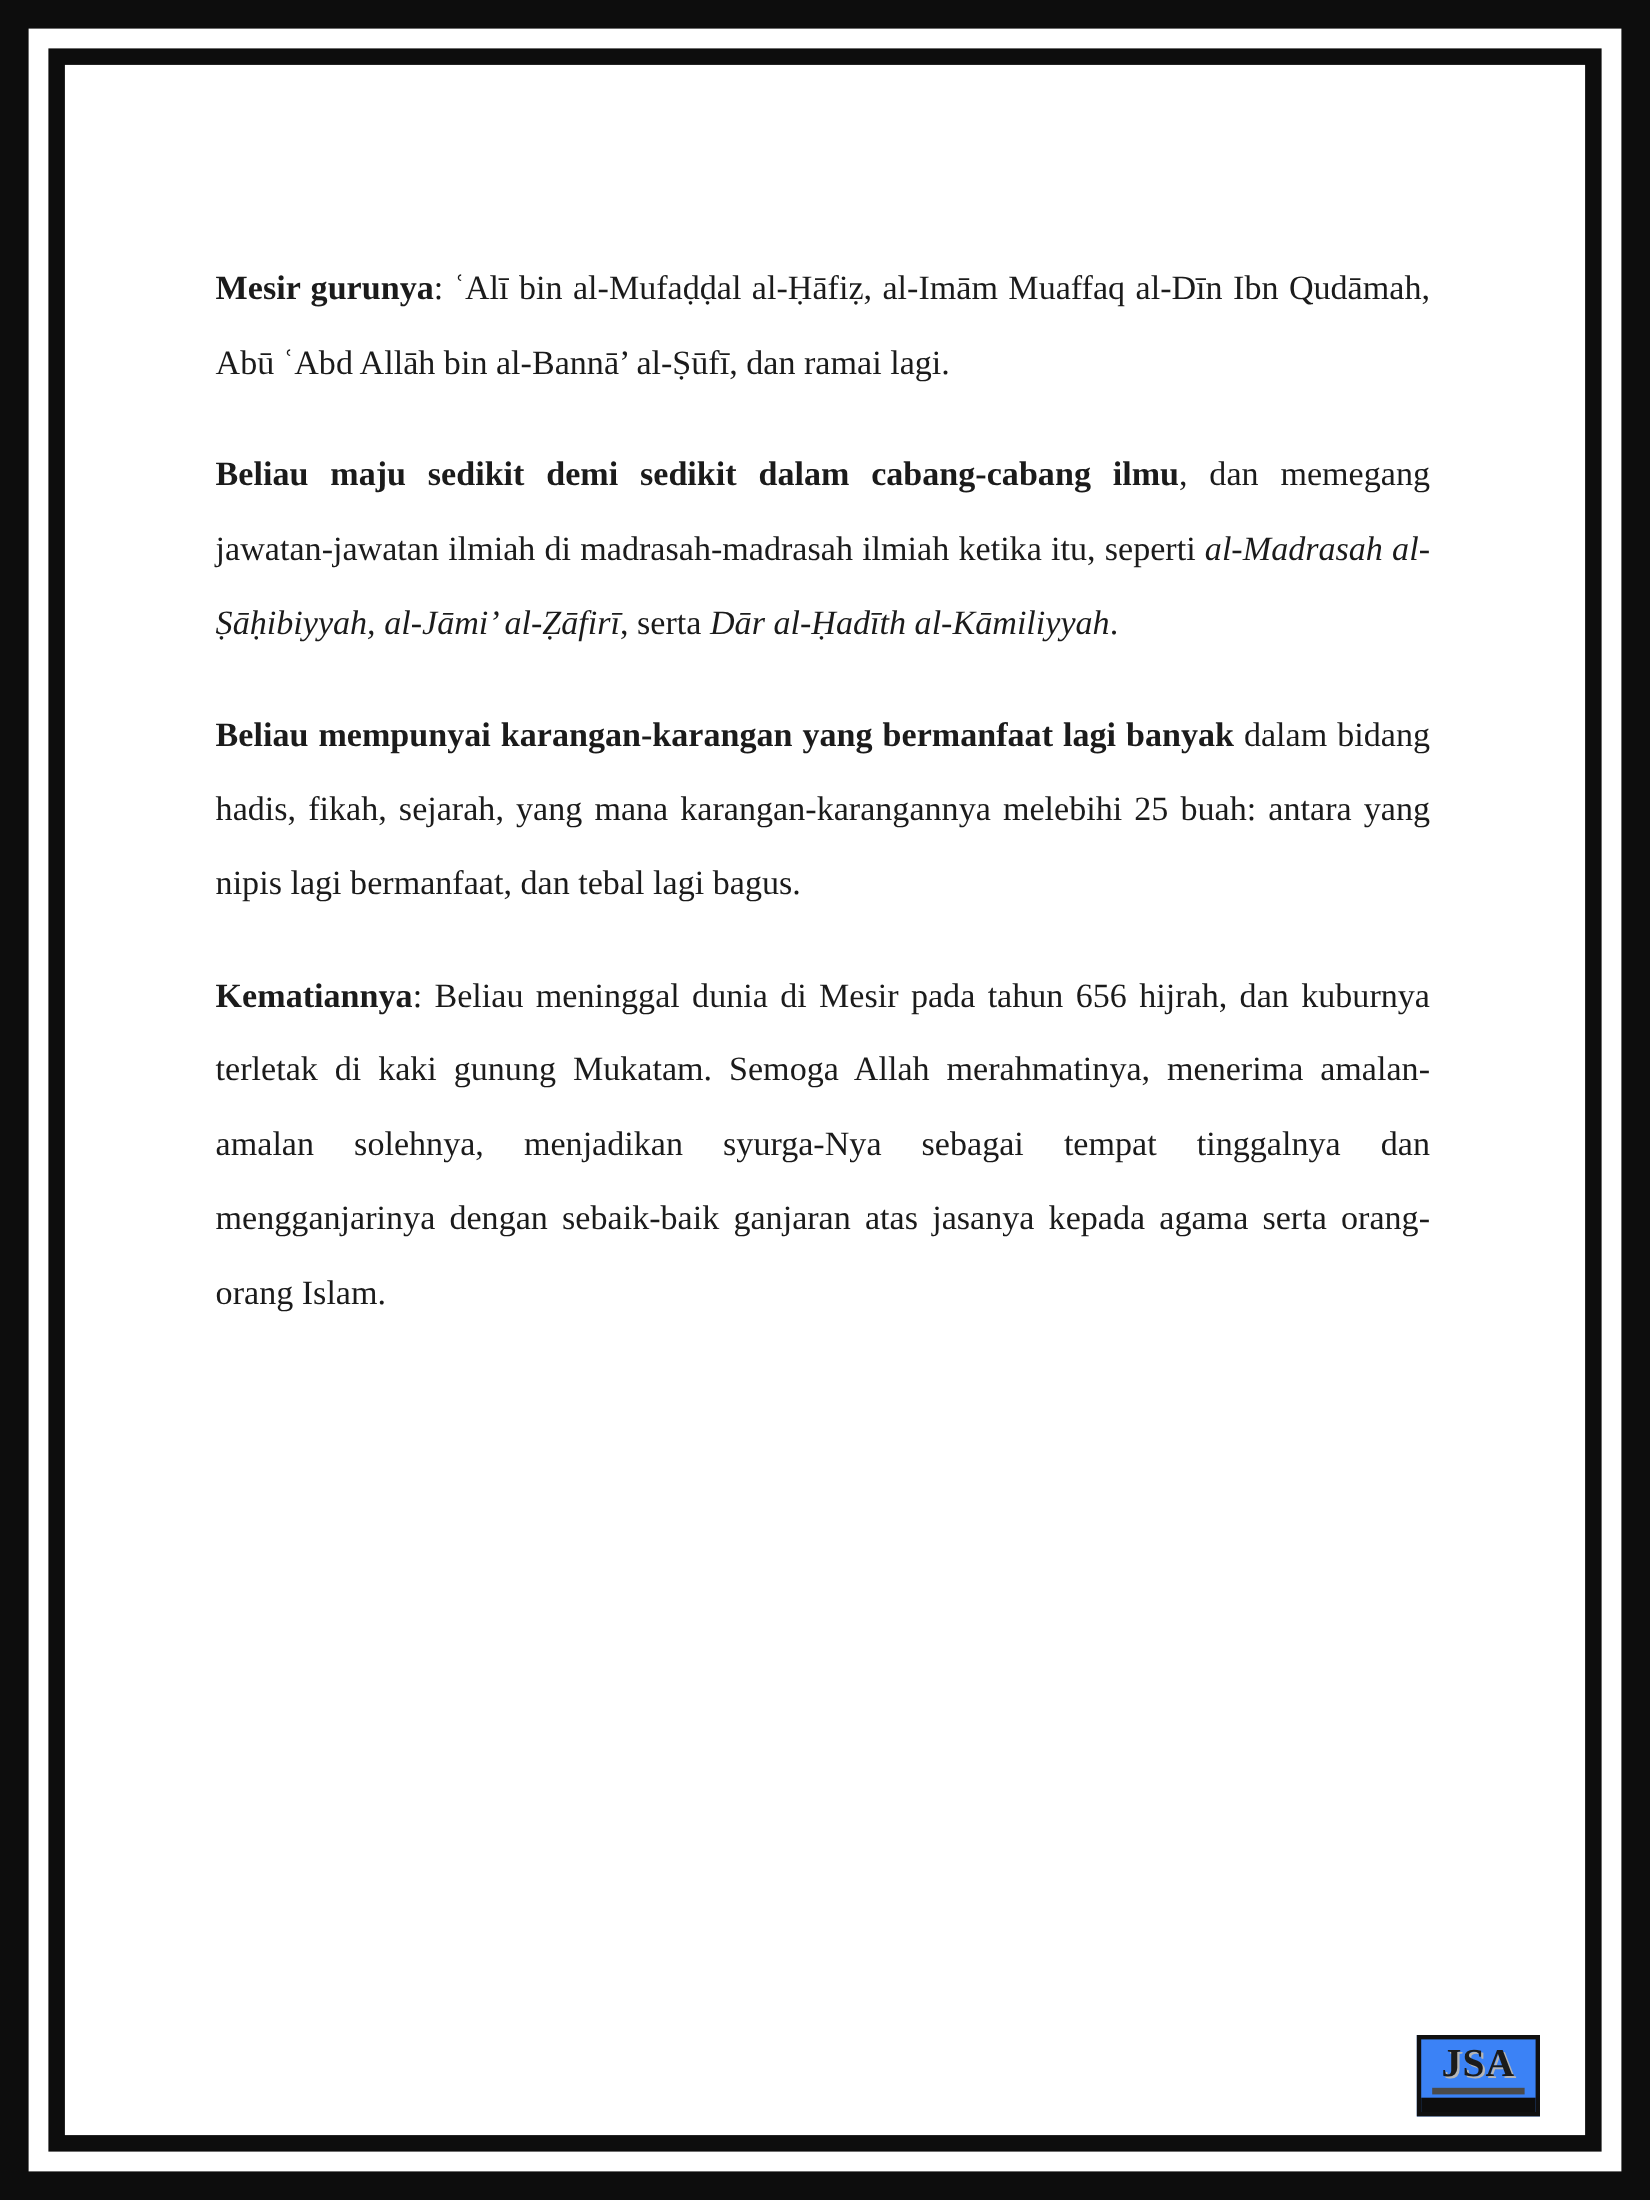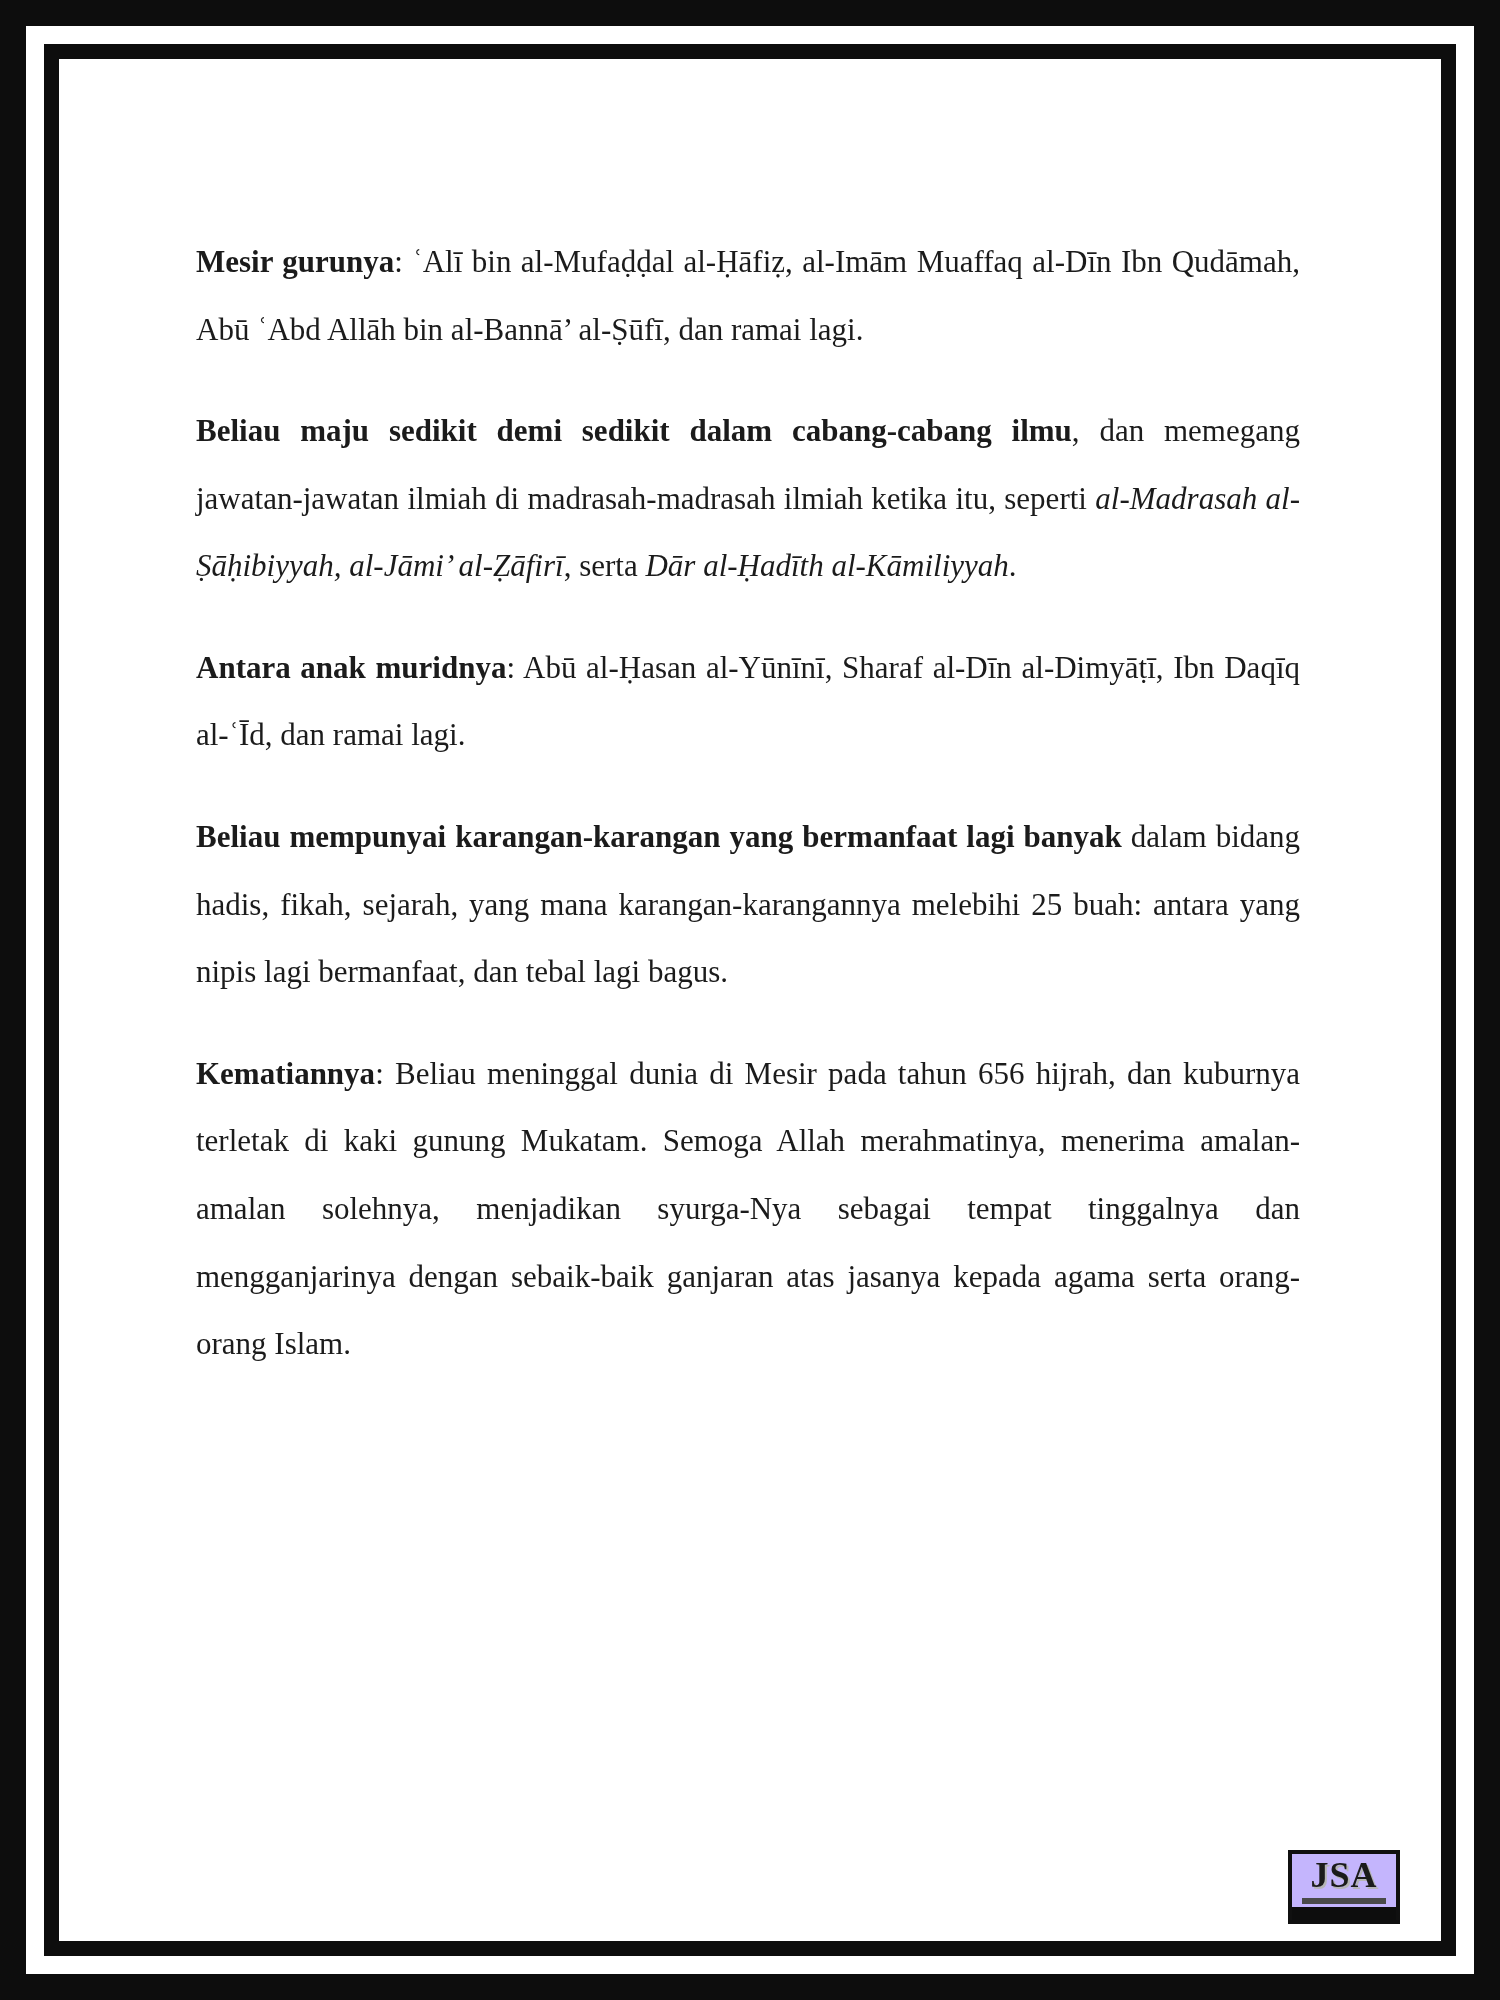--- a/index.html
+++ b/index.html
@@ -32,21 +32,21 @@
   }
   .para { margin-bottom: 34px; }
   .para span.bold { font-weight: bold; }
   .para span.italic { font-style: italic; }
 
   .logo {
     position: absolute;
     right: 100px;
     bottom: 76px;
     width: 112px;
-    background: #c4b5fd;
+    background: #3b82f6;
     border: 4px solid #101010;
     padding: 3px 4px 0 4px;
   }
   .logo-title {
     font-weight: bold;
     font-size: 36px;
     line-height: 1.05;
     text-align: center;
     letter-spacing: 1px;
     text-shadow: 2px 2px 0 #b5b5b5;
@@ -68,21 +68,20 @@
 <body>
 
 <div class="page">
 
   <div class="outer-frame"></div>
   <div class="inner-frame"></div>
 
   <div class="content" id="paragraphs">
       <p class="para"><span class="bold">Mesir gurunya</span><span>: ʿAlī bin al-Mufaḍḍal al-Ḥāfiẓ, al-Imām Muaffaq al-Dīn Ibn Qudāmah, Abū ʿAbd Allāh bin al-Bannā’ al-Ṣūfī, dan ramai lagi.</span></p>
       <p class="para"><span class="bold">Beliau maju sedikit demi sedikit dalam cabang-cabang ilmu</span><span>, dan memegang jawatan-jawatan ilmiah di madrasah-madrasah ilmiah ketika itu, seperti </span><span class="italic">al-Madrasah al-Ṣāḥibiyyah, al-Jāmi’ al-Ẓāfirī</span><span>, serta </span><span class="italic">Dār al-Ḥadīth al-Kāmiliyyah</span><span>.</span></p>
-      <p class="para"><span class="bold">Antara anak muridnya</span><span>: Abū al-Ḥasan al-Yūnīnī, Sharaf al-Dīn al-Dimyāṭī, Ibn Daqīq al-ʿĪd, dan ramai lagi.</span></p>
       <p class="para"><span class="bold">Beliau mempunyai karangan-karangan yang bermanfaat lagi banyak</span><span> dalam bidang hadis, fikah, sejarah, yang mana karangan-karangannya melebihi 25 buah: antara yang nipis lagi bermanfaat, dan tebal lagi bagus.</span></p>
       <p class="para"><span class="bold">Kematiannya</span><span>: Beliau meninggal dunia di Mesir pada tahun 656 hijrah, dan kuburnya terletak di kaki gunung Mukatam. Semoga Allah merahmatinya, menerima amalan-amalan solehnya, menjadikan syurga-Nya sebagai tempat tinggalnya dan mengganjarinya dengan sebaik-baik ganjaran atas jasanya kepada agama serta orang-orang Islam.</span></p>
     </div>
 
   <div class="logo">
     <div class="logo-title">JSA</div>
     <div class="logo-sub"></div>
     <div class="logo-bar"></div>
   </div>
 

